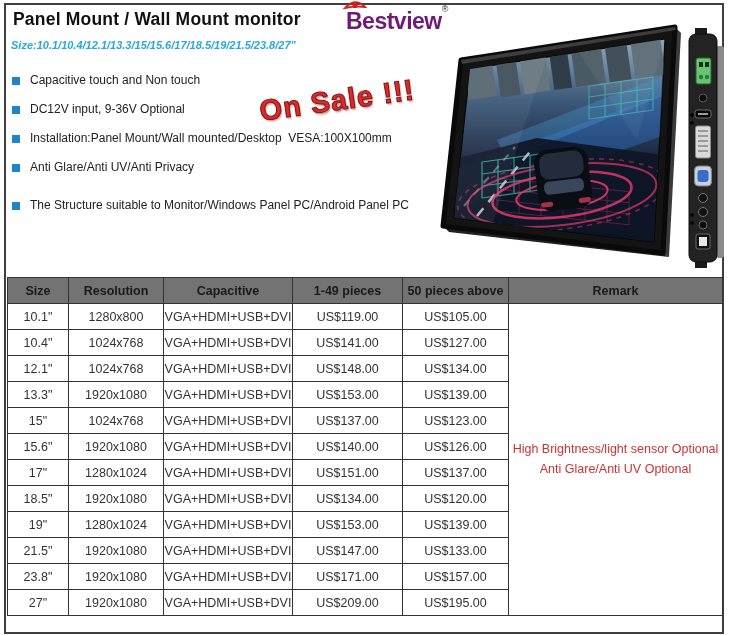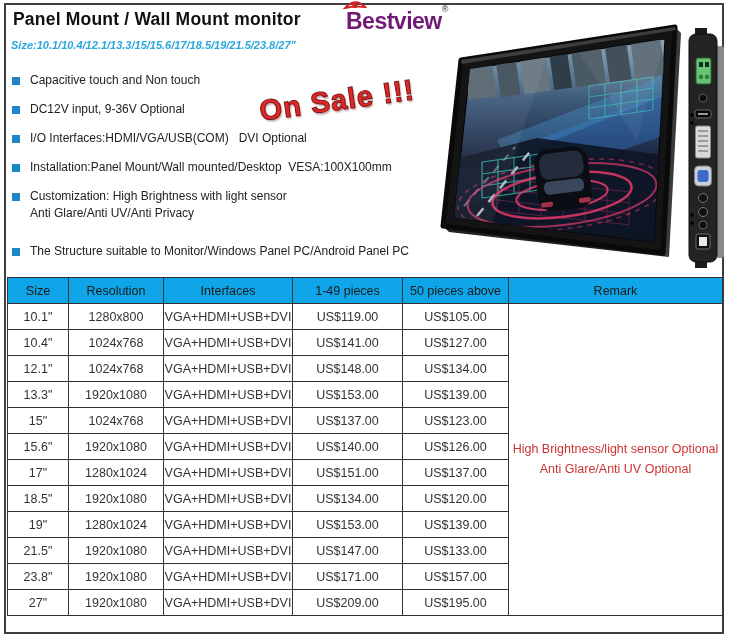--- a/index.html
+++ b/index.html
@@ -49,21 +49,21 @@
   }
   .monitor-svg { position: absolute; left: 437px; top: 20px; }
   .spec-table {
     position: absolute; left: 7px; top: 277px; width: 715px;
     border-collapse: collapse; table-layout: fixed;
   }
   .spec-table th, .spec-table td {
     border: 1.5px solid #333; text-align: center; vertical-align: middle;
     font-size: 12.5px; height: 26px; overflow: hidden;
   }
-  .spec-table th { background: #0ea5e9; font-weight: normal; color: #1a1a1a; }
+  .spec-table th { background: #737373; font-weight: bold; color: #1a1a1a; }
   .spec-table td { color: #333; background: #fff; }
   .spec-table td.remark { color: #cc3333; line-height: 1.55; margin-top: 36px; }
 </style>
 </head>
 <body>
 
 <div class="page">
   <div class="frame"></div>
 
   <div class="title">Panel Mount / Wall Mount monitor</div>
@@ -79,27 +79,23 @@
   <div class="size-line">Size:10.1/10.4/12.1/13.3/15/15.6/17/18.5/19/21.5/23.8/27"</div>
 
   <ul class="features">
     <li>
         <span class="fline">Capacitive touch and Non touch</span>
       </li>
     <li>
         <span class="fline">DC12V input, 9-36V Optional</span>
       </li>
     <li>
-        <span class="fline">I/O Interfaces:HDMI/VGA/USB(COM)   DVI Optional</span>
+        <span class="fline">Installation:Panel Mount/Wall mounted/Desktop  VESA:100X100mm</span>
       </li>
     <li>
-        <span class="fline">Installation:Panel Mount/Wall mounted/Desktop  VESA:100X100mm</span>
-      </li>
-    <li>
-        <span class="fline">Customization: High Brightness with light sensor</span>
         <span class="fline2">Anti Glare/Anti UV/Anti Privacy</span>
       </li>
     <li class="gap-before">
         <span class="fline">The Structure suitable to Monitor/Windows Panel PC/Android Panel PC</span>
       </li>
   </ul>
 
   <div class="on-sale">On Sale !!!</div>
 
   <svg class="monitor-svg" width="292" height="256" viewBox="0 0 292 256">
@@ -219,21 +215,21 @@
         <col style="width:95px">
         <col style="width:129px">
       <col style="width:110px">
         <col style="width:106px">
         <col style="width:214px">
     </colgroup>
     <thead>
       <tr>
         <th>Size</th>
         <th>Resolution</th>
-        <th>Interfaces</th>
+        <th>Capacitive</th>
         <th>1-49 pieces</th>
         <th>50 pieces above</th>
         <th>Remark</th>
       </tr>
     </thead>
     <tbody>
         <tr>
           <td>10.1"</td>
           <td>1280x800</td>
           <td>VGA+HDMI+USB+DVI</td>

